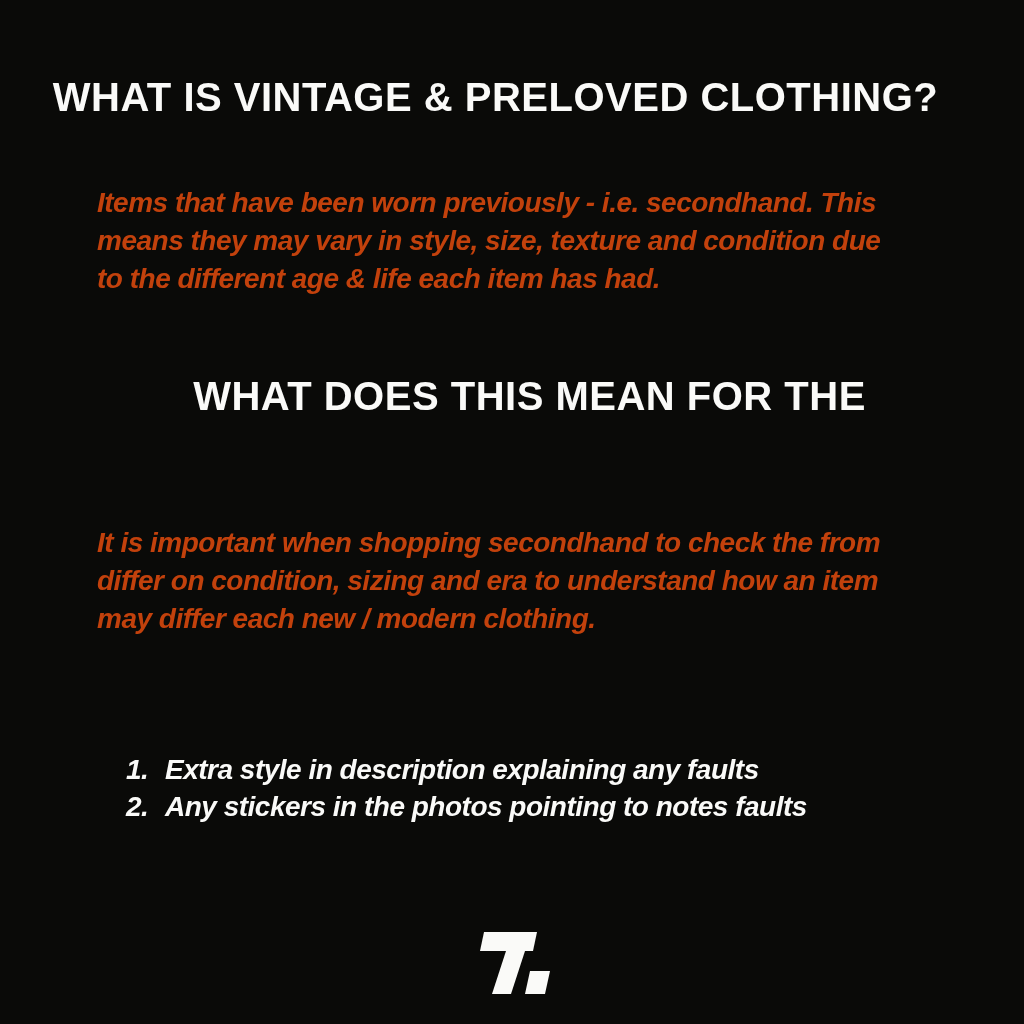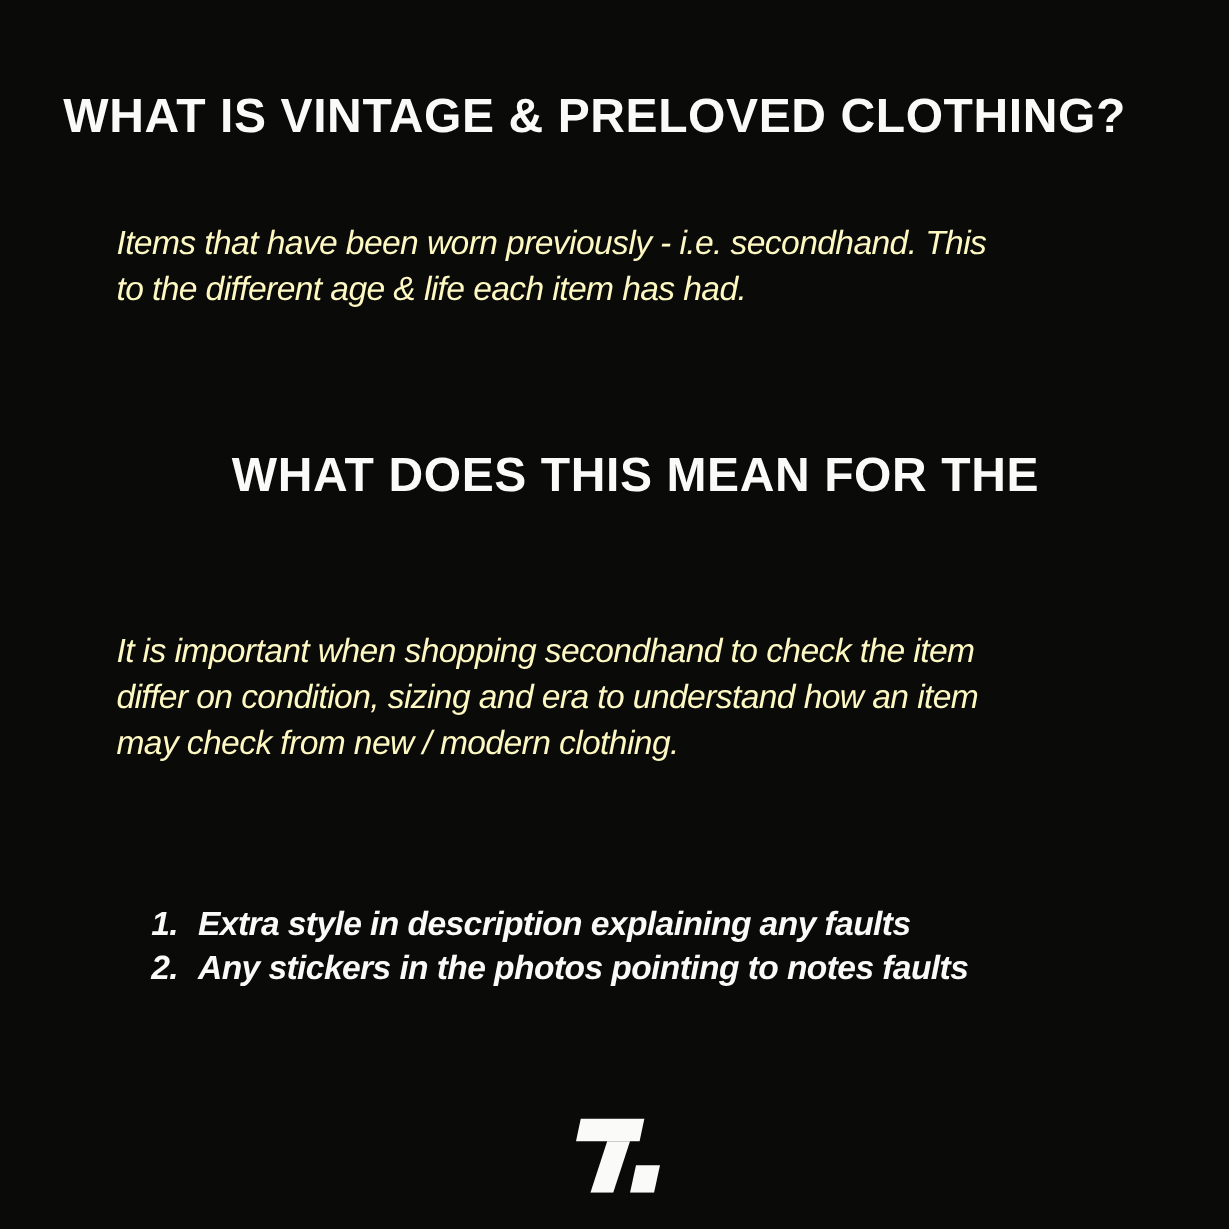--- a/index.html
+++ b/index.html
@@ -28,26 +28,26 @@
     letter-spacing: 0.5px;
     color: #fafaf8;
   }
   .h1 { top: 73px; }
   .h2 { top: 372px; margin-left: 34px; }
   .para {
     position: absolute;
     left: 97px;
     right: 60px;
     margin: 0;
-    font-weight: normal;
+    font-weight: bold;
     font-style: italic;
     font-size: 28px;
     line-height: 38px;
     letter-spacing: -0.5px;
-    color: #fef9c3;
+    color: #c2410c;
   }
   .p1 { top: 184px; }
   .p2 { top: 524px; }
   .p3 { top: 674px; }
   .checklist {
     position: absolute;
     top: 751px;
     left: 126px;
     right: 60px;
     margin: 0;
@@ -90,31 +90,32 @@
 </style>
 </head>
 <body>
 
 <div class="canvas">
 
   <h1 class="heading h1">WHAT IS VINTAGE &amp; PRELOVED CLOTHING?</h1>
 
   <div class="para p1">
     <div>Items that have been worn previously - i.e. secondhand. This</div>
+    <div>means they may vary in style, size, texture and condition due</div>
     <div>to the different age &amp; life each item has had.</div>
   </div>
 
   <h2 class="heading h2">
     <div>WHAT DOES THIS MEAN FOR THE</div>
   </h2>
 
   <div class="para p2">
-    <div>It is important when shopping secondhand to check the item</div>
+    <div>It is important when shopping secondhand to check the from</div>
     <div>differ on condition, sizing and era to understand how an item</div>
-    <div>may check from new / modern clothing.</div>
+    <div>may differ each new / modern clothing.</div>
   </div>
 
 
   <ol class="checklist">
     <li class="check-item">
       <span class="num">1.</span>
       <span class="txt">Extra style in description explaining any faults</span>
     </li>
     <li class="check-item">
       <span class="num">2.</span>

